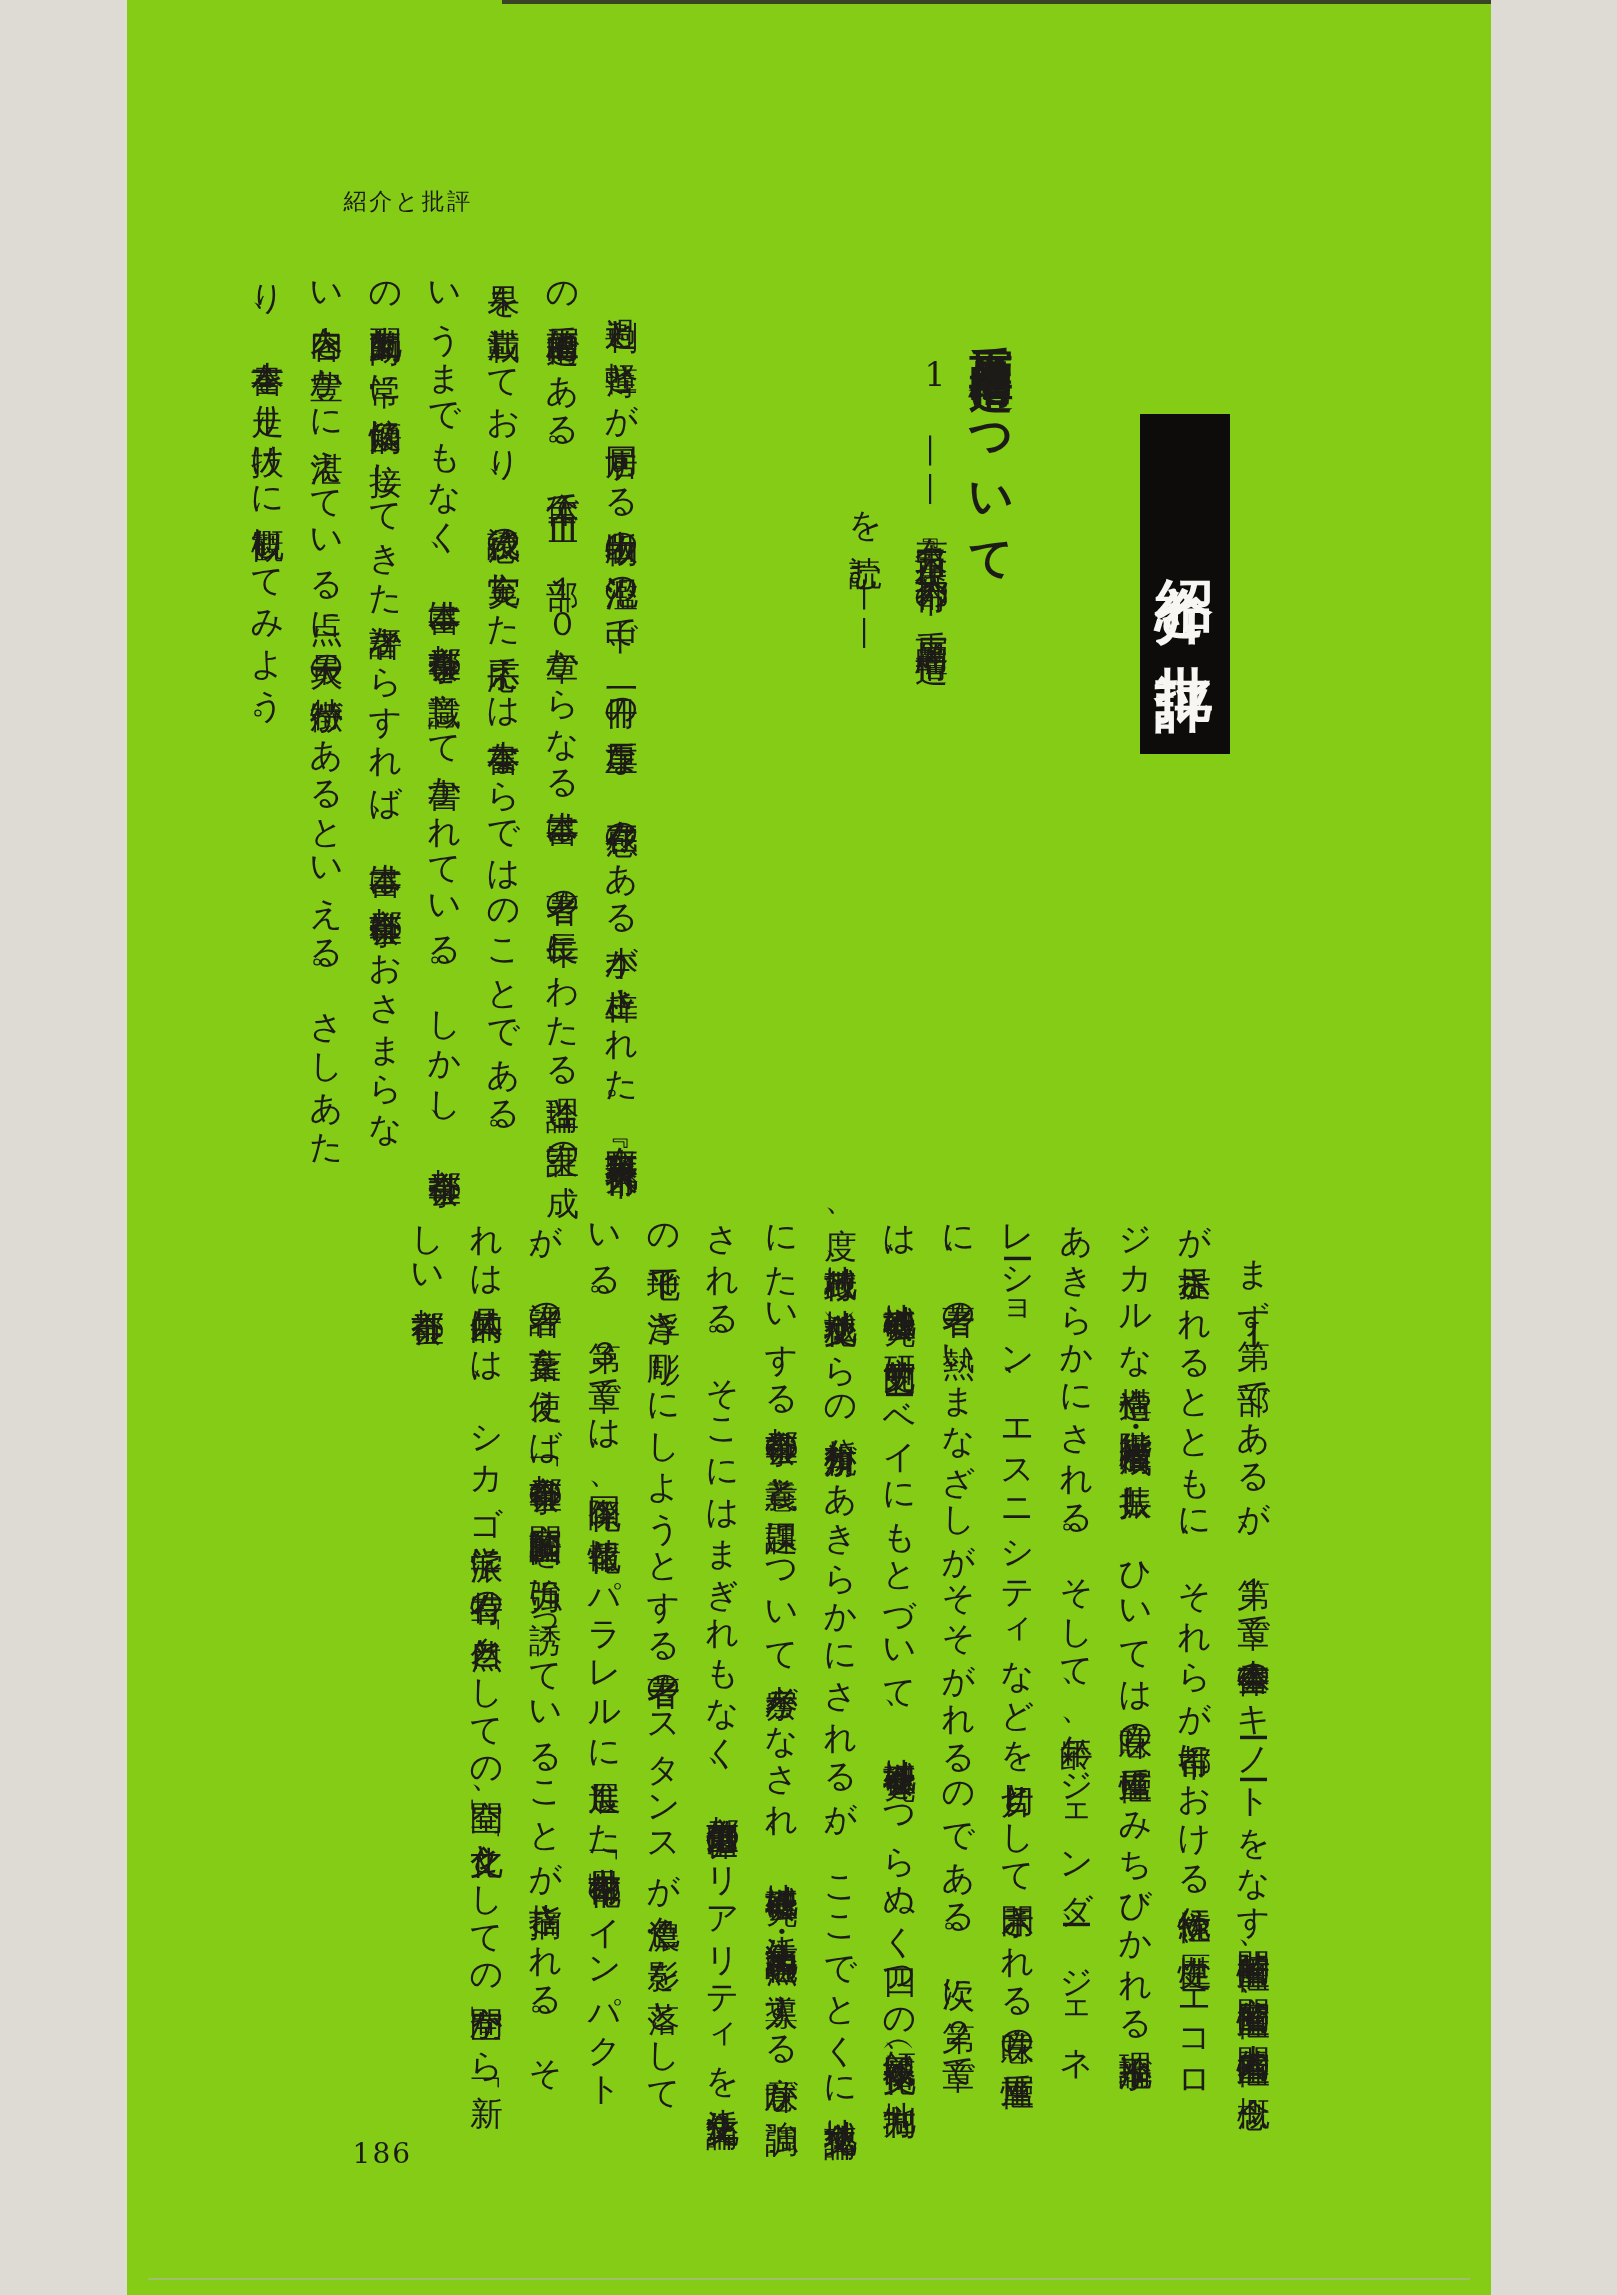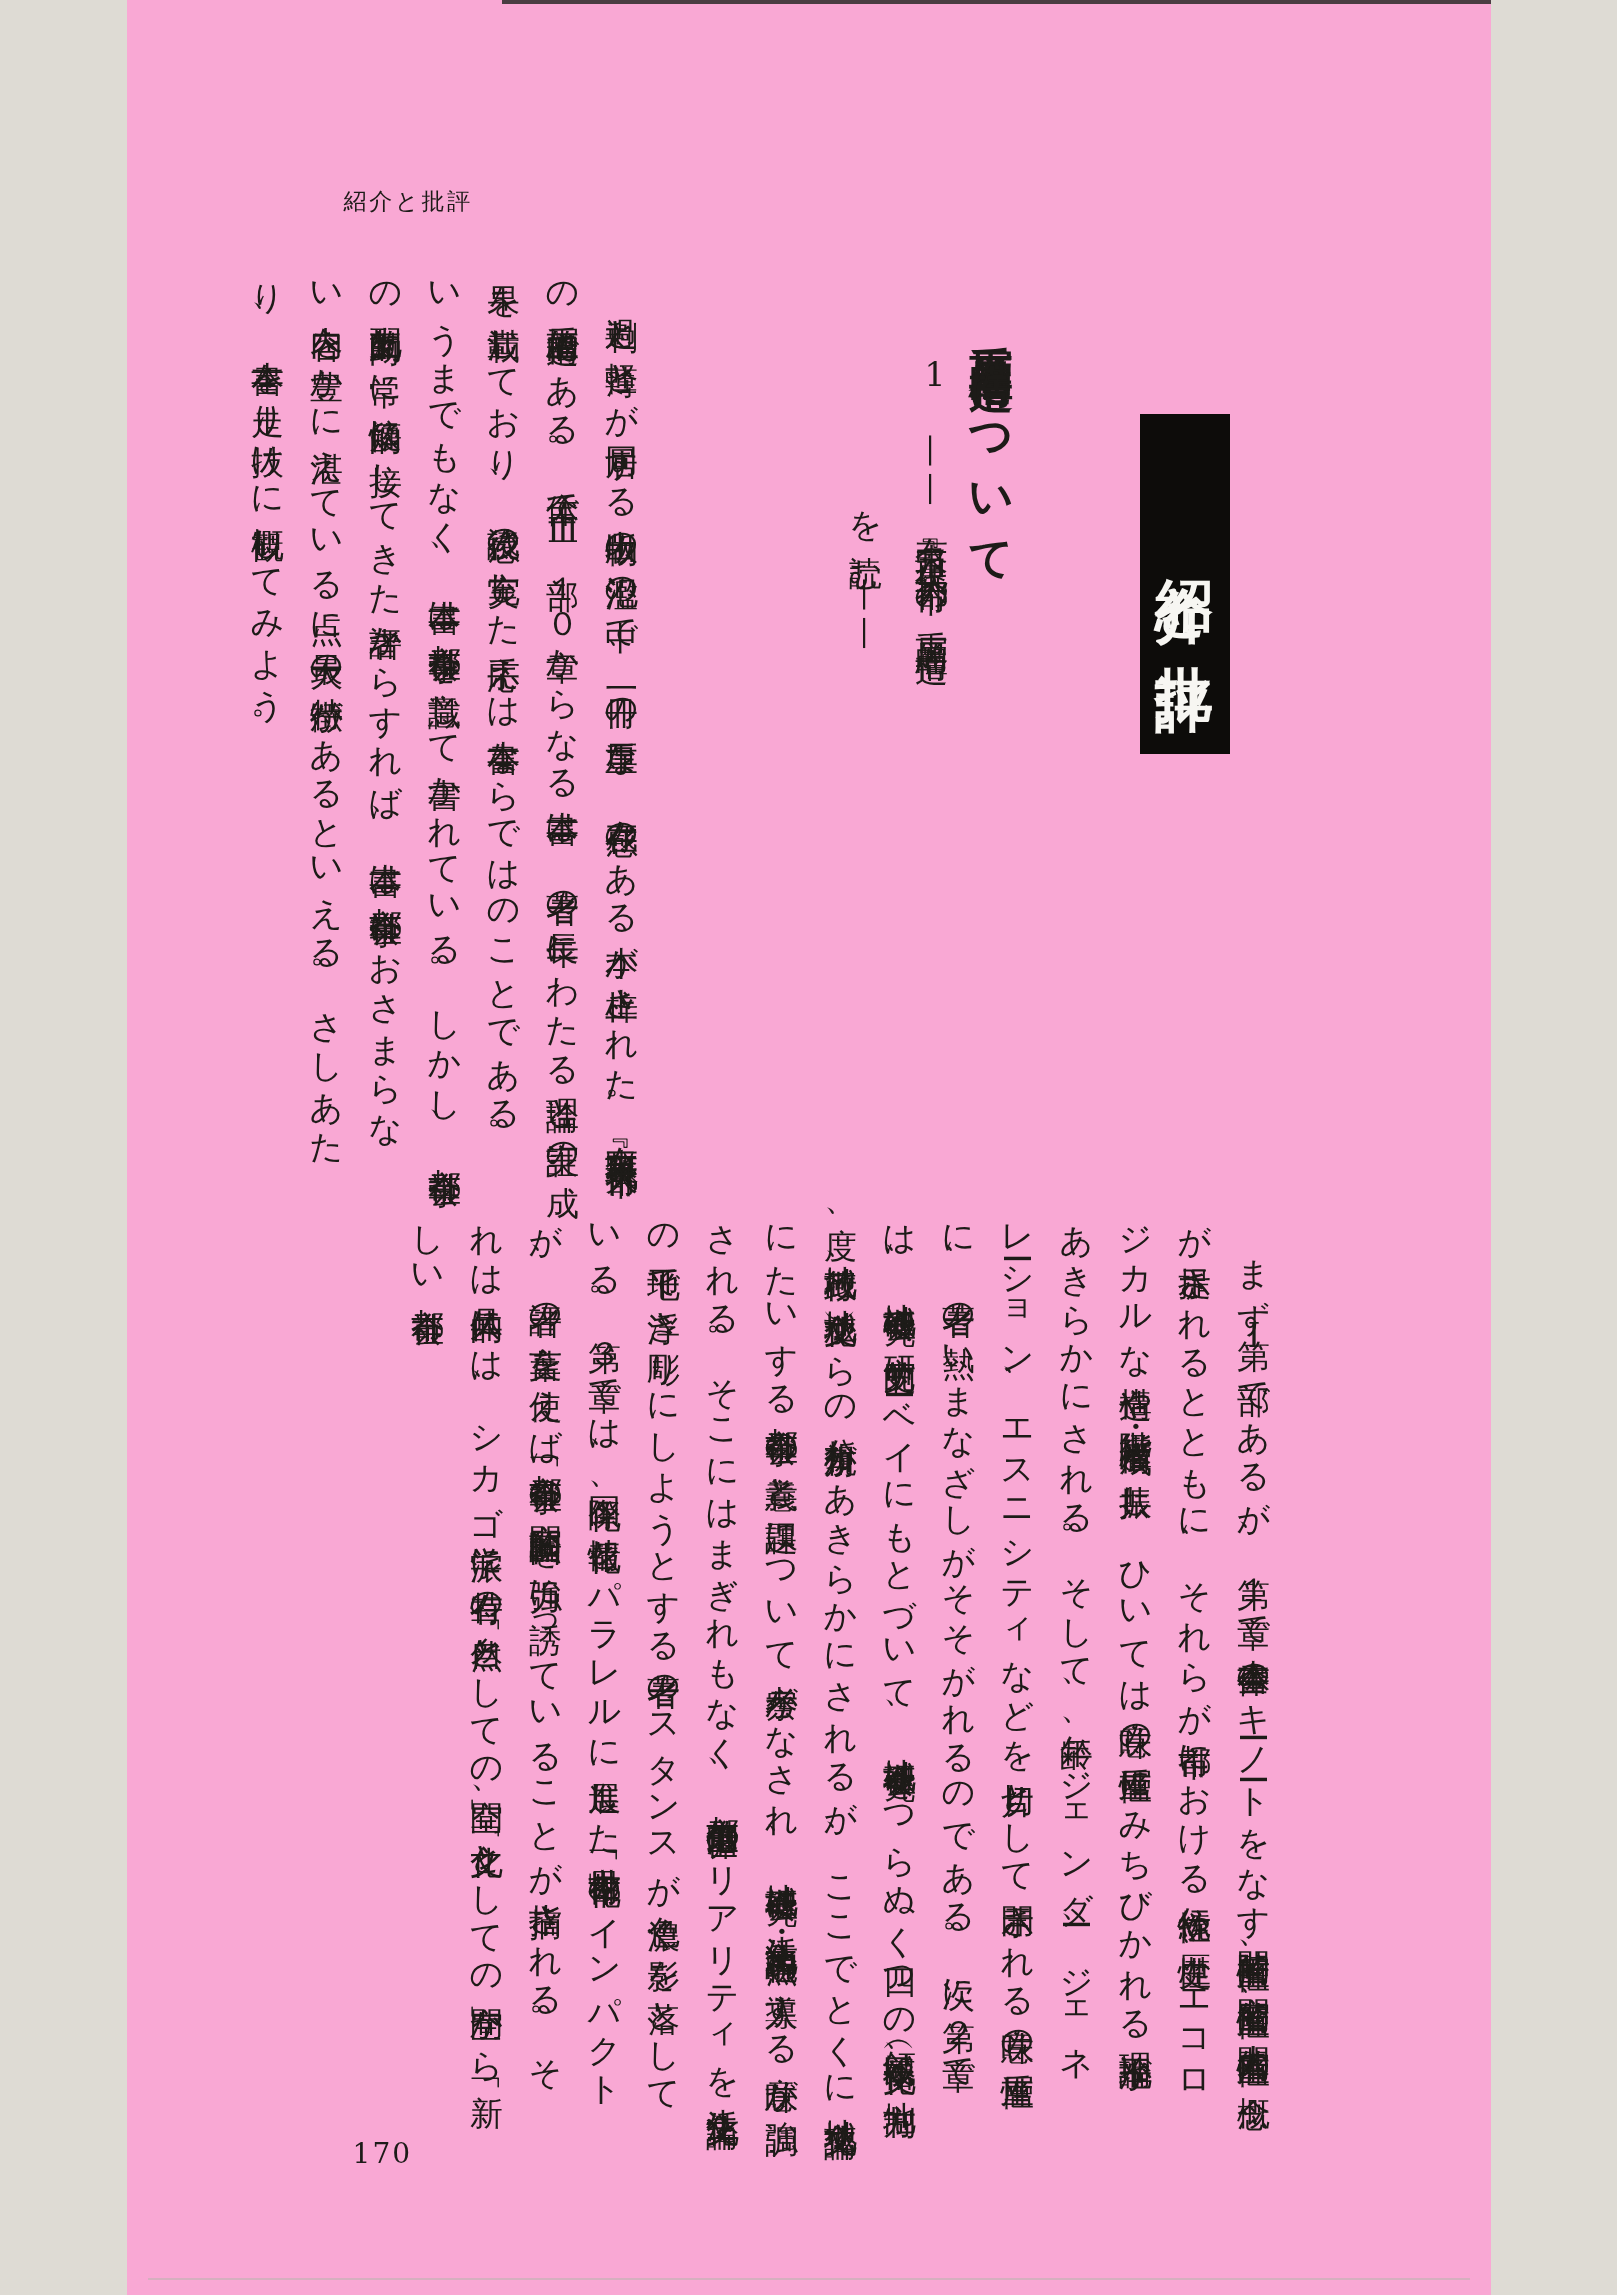--- a/index.html
+++ b/index.html
@@ -2,21 +2,21 @@
 <html style="font-size:11px"><head>
 <meta charset="utf-8">
 <style>
   * { margin: 0; padding: 0; box-sizing: border-box; }
   html, body { background: #dedbd4; }
   .page {
     position: relative;
     width: 1364px;
     height: 2295px;
     margin: 0 auto;
-    background: #f9a8d4;
+    background: #84cc16;
     color: #1d1b18;
     font-family: "DejaVu Serif", "Liberation Serif", serif;
     overflow: hidden;
   }
   .vertical {
     writing-mode: vertical-rl;
     text-orientation: mixed;
   }
   .scan-line-top {
     position: absolute; top: 0; left: 375px; right: 0; height: 4.2px;
@@ -88,18 +88,18 @@
   <div class="article-subtitle vertical">——有末賢『現代大都市の重層的構造』</div>
 
   <div class="article-subtitle2 vertical">を読む——</div>
 
   <div class="section-number">1</div>
 
   <div class="para para1 vertical">過剰と軽薄とが同居する出版物の氾濫の中で、一冊の重厚な、存在感のある本が上梓された。有末賢著『現代大都市の重層的構造』である。全体でⅢ部１０章からなる本書は、著者の長年にわたる理論と実証の成果を満載しており、読後感の充実した手応えは本書ならではのことである。いうまでもなく、本書は都市社会学を意識して書かれている。しかし、都市社会学の支配的動向に常に懐疑的に接してきた評者からすれば、本書は都市社会学におさまらない内容を豊かに湛えている点に最大の特徴があるといえる。さしあたり、本書を走り抜けに概観してみよう。</div>
 
   <div class="para para2 vertical">まず第Ⅰ部であるが、第１章で本書全体のキーノートをなす時間的重層性、空間的重層性、人間的重層性の概念が提示されるとともに、それらが都市における伝統性や歴史性、エコロジカルな構造や階級・階層構成と共振し、ひいては意味の重層性にみちびかれる理論地平があきらかにされる。そして、年齢、ジェンダー、ジェネレーション、エスニシティなどを切片として開示される意味の重層性に、著者の熱いまなざしがそそがれるのである。次に第２章では、地域社会研究の研究史的サーベイにもとづいて、地域社会研究をつらぬく四つの領域（民俗文化、地方制度、地域行政、地域文化）からの分析視角があきらかにされるが、ここでとくに地域文化論にたいする都市社会学の意義と課題について考察がなされ、地域社会研究に生活・文化論的視点を導入する意味が強調される。そこにはまぎれもなく、都市的生活世界のリアリティを生活文化論の地平で浮き彫りにしようとする著者のスタンスが色濃く影を落としている。第３章では、国際化、情報化とパラレルに進展した「世界都市化」のインパクトが、評者の言葉を使えば「都市社会学の空間論的転回」を強力に誘っていることが指摘される。それは具体的には、シカゴ学派に特有の「自然としての空間」、「文化としての空間」から「新しい都市社会</div>
 
-  <div class="page-number">170</div>
+  <div class="page-number">186</div>
 
   <div class="scan-line-bottom"></div>
 
 </div>
 
 
 </body></html>

